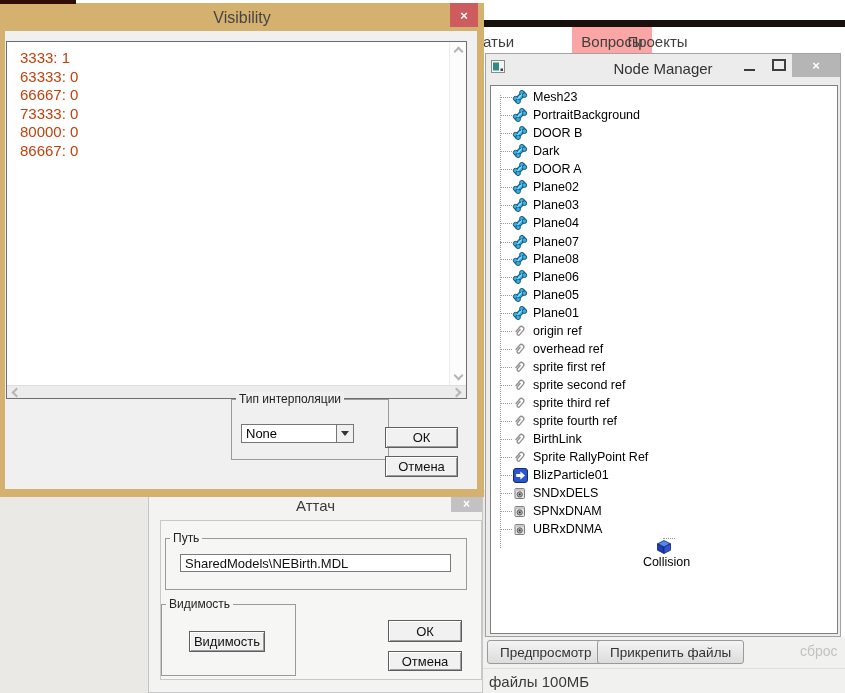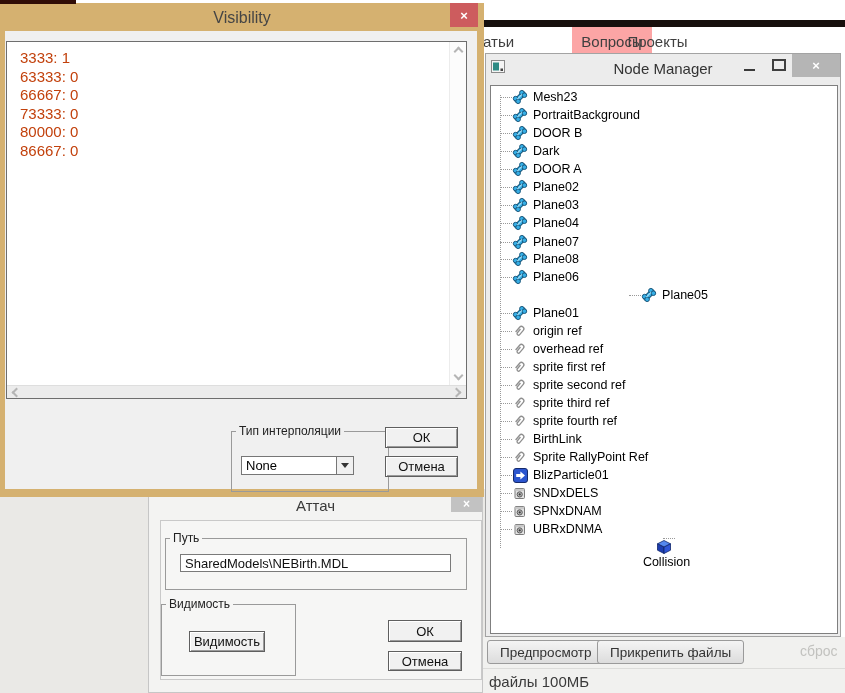--- a/index.html
+++ b/index.html
@@ -50,21 +50,21 @@
   #vis-close { position:absolute; left:450px; top:0; width:28px; height:24px; background:#cd5c5e;
                display:flex; align-items:center; justify-content:center; color:#fff; font-size:13px; font-weight:bold; }
   #vis-client { position:absolute; left:5px; top:28px; width:472px; height:458px; background:#f0f0f0; }
   #vis-listbox { position:absolute; left:1px; top:10px; width:461px; height:358px; background:#fff; border:1px solid #6e6e6e; }
   #vis-lines { position:absolute; left:13px; top:7px; font-size:15px; line-height:18.5px; color:#c2410c; }
   #vis-vbar { position:absolute; right:0; top:0; bottom:13px; width:17px; background:#fcfcfc; border-left:1px solid #ececec;
               display:flex; flex-direction:column; justify-content:space-between; align-items:center; padding:6px 0; }
   #vis-hbar { position:absolute; left:0; right:0; bottom:0; height:13px; background:#ececec; border-top:1px solid #dedede;
               display:flex; justify-content:space-between; align-items:center; padding:0 6px; }
   #vis-group-id  { left:10px; top:388px; width:197px; height:61px; }
-  #vis-group-interp { left:226px; top:400px; width:158px; height:61px;padding-left:16px; }
+  #vis-group-interp { left:226px; top:368px; width:158px; height:61px;padding-left:16px; }
   .combo { position:absolute; height:19px; border:1px solid #767676; background:#fff; font-size:13px; }
   .combo-text { position:absolute; left:0; top:0; right:18px; bottom:0; padding:1px 0 0 4px; overflow:hidden; white-space:nowrap; }
   .combo-arrow { position:absolute; right:0; top:0; width:17px; bottom:0; background:#f0f0f0; border-left:1px solid #767676;
                  display:flex; align-items:center; justify-content:center; }
   .combo-arrow i { width:0; height:0; border-left:4px solid transparent; border-right:4px solid transparent; border-top:5px solid #333; }
   #combo-global { left:8px; top:24px; width:177px; }
   #combo-global .combo-text { background:#2f80e9; color:#fffef2; }
   #combo-interp { left:9px; top:24px; width:113px; }
   #vis-ok     { position:absolute; left:380px; top:396px; width:73px; height:21px; }
   #vis-cancel { position:absolute; left:380px; top:425px; width:73px; height:21px; }
@@ -309,21 +309,21 @@
               <line x1="5" y1="11" x2="11" y2="5" stroke="#35aee6" stroke-width="3.6" stroke-linecap="round"></line>
               <circle cx="3.6" cy="9.6" r="2.3" fill="#35aee6" stroke="#1a587c"></circle>
               <circle cx="6.1" cy="12.3" r="2.3" fill="#35aee6" stroke="#1a587c"></circle>
               <circle cx="9.9" cy="3.7" r="2.3" fill="#35aee6" stroke="#1a587c"></circle>
               <circle cx="12.4" cy="6.2" r="2.3" fill="#35aee6" stroke="#1a587c"></circle>
               <line x1="5.4" y1="10" x2="10" y2="5.4" stroke="#a8e2f8" stroke-width="1.1"></line>
             </svg>
           </span>
           <span class="tree-label">Plane06</span>
         </div>
-        <div class="tree-row" style="top: 200px; justify-content: center;">
+        <div class="tree-row" style="top: 200px;">
           <span class="tree-connector"></span>
           <span class="tree-icon">
             <svg width="16" height="16" viewBox="0 0 16 16">
               <line x1="5" y1="11" x2="11" y2="5" stroke="#1a587c" stroke-width="5.6" stroke-linecap="round"></line>
               <line x1="5" y1="11" x2="11" y2="5" stroke="#35aee6" stroke-width="3.6" stroke-linecap="round"></line>
               <circle cx="3.6" cy="9.6" r="2.3" fill="#35aee6" stroke="#1a587c"></circle>
               <circle cx="6.1" cy="12.3" r="2.3" fill="#35aee6" stroke="#1a587c"></circle>
               <circle cx="9.9" cy="3.7" r="2.3" fill="#35aee6" stroke="#1a587c"></circle>
               <circle cx="12.4" cy="6.2" r="2.3" fill="#35aee6" stroke="#1a587c"></circle>
               <line x1="5.4" y1="10" x2="10" y2="5.4" stroke="#a8e2f8" stroke-width="1.1"></line>

